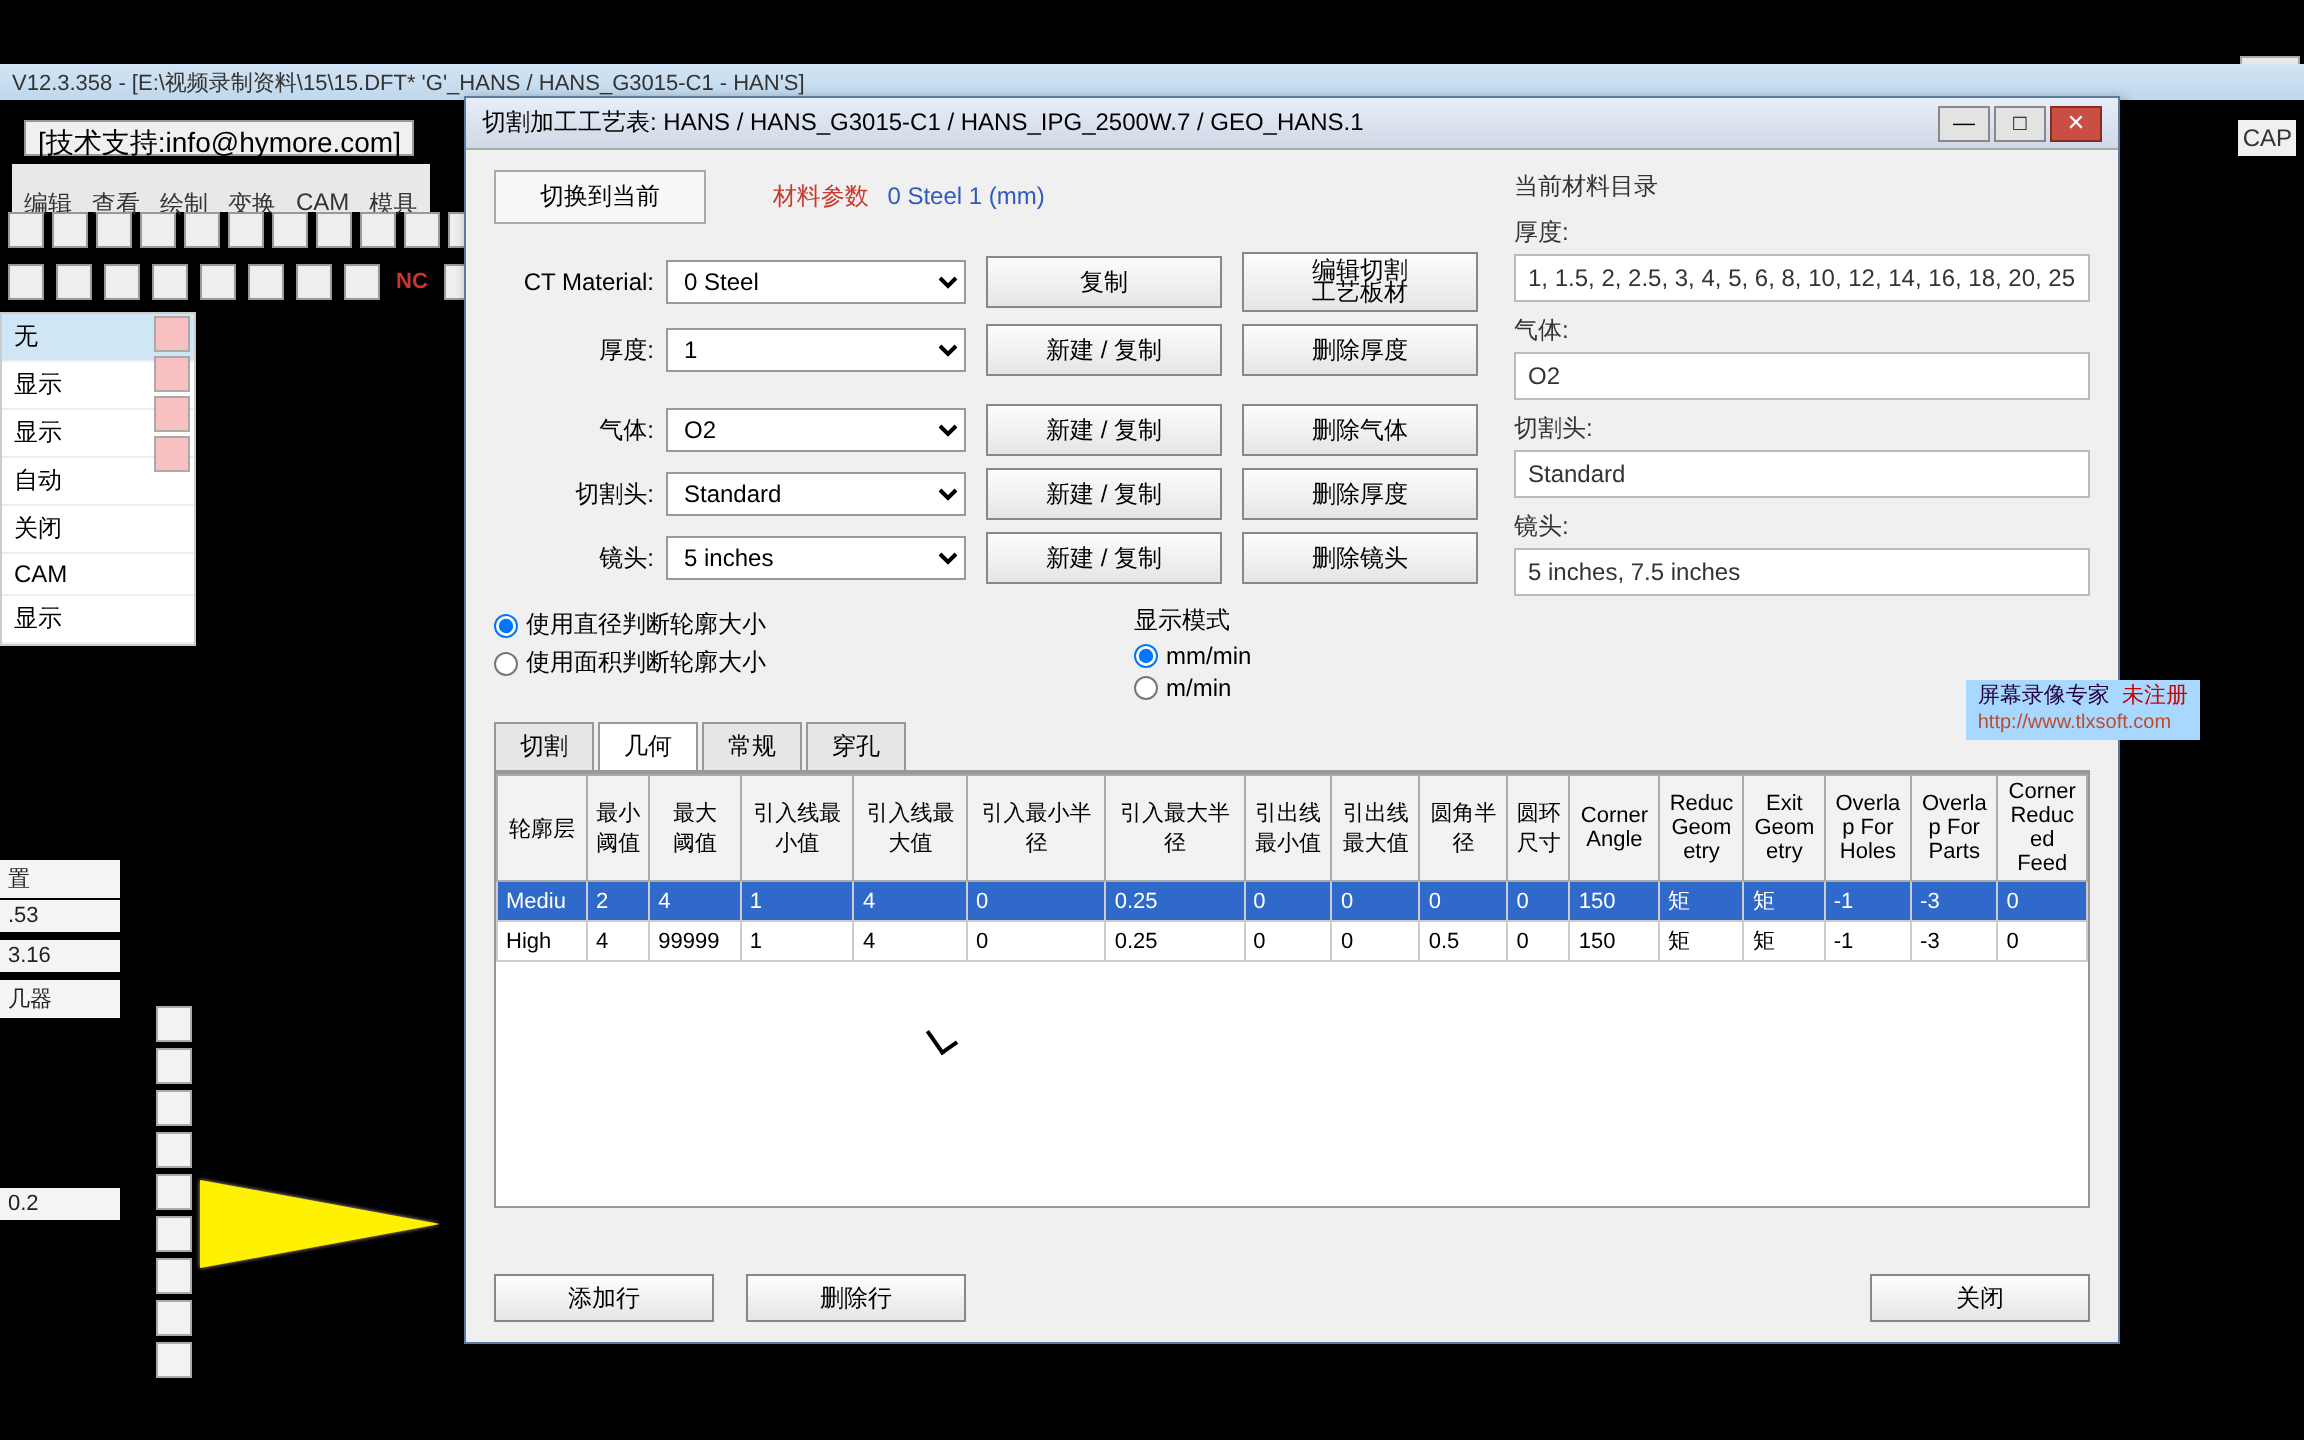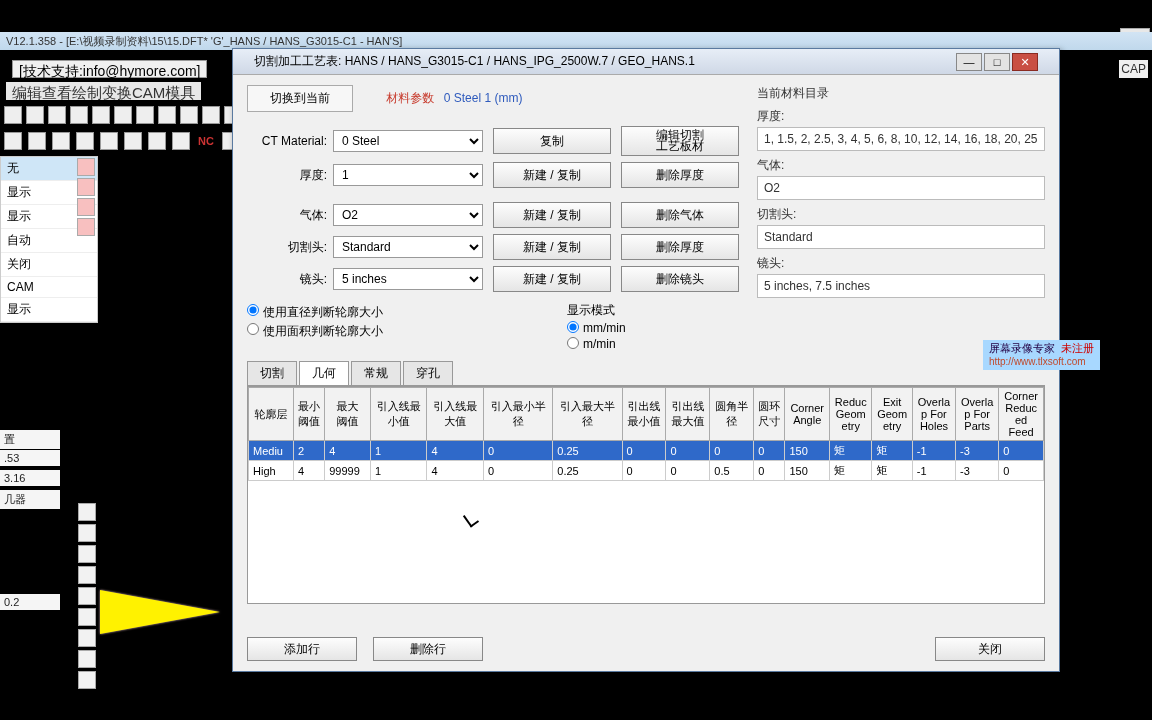--- a/index.html
+++ b/index.html
@@ -1,21 +1,21 @@
 <!DOCTYPE html>
 <html><head>
 <meta charset="utf-8">
 <style>
 * { box-sizing: border-box; margin: 0; padding: 0; }
 body { font-family: "Microsoft YaHei", SimSun, Arial, sans-serif; font-size: 12px; background: #000; width: 1152px; height: 720px; overflow: hidden; position: relative; }
 
 
 .main-titlebar { position: absolute; top: 32px; left: 0; right: 0; height: 18px; background: linear-gradient(#d2e4f4, #c0d8ec); color: #333; padding: 2px 6px; font-size: 11px; }
 .main-support { position: absolute; top: 60px; left: 12px; height: 18px; border: 1px solid #999; background: #f0f0f0; padding: 2px 6px; font-size: 14px; }
-.main-menubar { position: absolute; top: 82px; left: 6px; height: 18px; display: flex; color: #333; background: #e8e8e8; padding: 2px 6px; font-size: 15px; }
+.main-menubar { position: absolute; top: 82px; left: 6px; height: 18px; display: flex; gap: 10px; color: #333; background: #e8e8e8; padding: 12px 6px; font-size: 12px; }
 .main-menubar span { cursor: default; }
 
 
 .toolbar1 { position: absolute; top: 104px; left: 4px; height: 22px; display: flex; gap: 4px; align-items: center; }
 .toolbar2 { position: absolute; top: 130px; left: 4px; height: 22px; display: flex; gap: 6px; align-items: center; }
 .ticon { width: 18px; height: 18px; display: inline-block; border: 1px solid #999; background: #eee; }
 .nc-txt { color: #c33; font-weight: bold; font-size: 11px; padding: 0 2px; }
 
 
 .left-pane { position: absolute; top: 156px; left: 0; width: 98px; background: #fff; border: 1px solid #ccc; }
@@ -28,21 +28,21 @@
 
 
 .yellow-arrow { position: absolute; top: 590px; left: 100px; width: 0; height: 0; border-left: 120px solid #fff200; border-top: 22px solid transparent; border-bottom: 22px solid transparent; filter: drop-shadow(0 0 1px #caa); }
 
 
 .vtool { position: absolute; top: 500px; left: 78px; width: 20px; }
 .vtool .vi { width: 18px; height: 18px; margin: 3px 0; border: 1px solid #aaa; background: #f2f2f2; }
 
 
 .dialog { position: absolute; top: 48px; left: 232px; width: 828px; height: 624px; background: #f0f0f0; border: 1px solid #5a7aa0; box-shadow: 2px 2px 6px rgba(0,0,0,0.4); }
-.dlg-titlebar { height: 26px; background: linear-gradient(#e7eef7, #cfd8e6); border-bottom: 1px solid #aaa; padding: 4px 21px; display: flex; align-items: center; justify-content: space-between; font-size: 12px; }
+.dlg-titlebar { height: 26px; background: linear-gradient(#e7eef7, #cfd8e6); border-bottom: 1px solid #aaa; padding: 4px 8px; display: flex; align-items: center; justify-content: space-between; font-size: 12px; }
 .dlg-title-btns { display: flex; gap: 2px; }
 .dlg-title-btns .wb { width: 26px; height: 18px; border: 1px solid #888; background: #e3e3e3; text-align: center; font-size: 11px; line-height: 16px; }
 .dlg-title-btns .wb.close { background: #c94f44; color: #fff; border-color: #8a2b22; }
 
 .dlg-body { position: relative; padding: 10px 14px 8px 14px; height: calc(100% - 26px); }
 
 .top-grid { display: flex; }
 .left-form { width: 510px; }
 .right-info { flex: 1; font-size: 12px; color: #333; }
 .right-info .label { margin-top: 6px; }
@@ -53,21 +53,21 @@
 .mat-params .blue { color: #2f5bbd; margin-left: 6px; }
 
 .form-row { display: flex; align-items: center; margin: 6px 0; }
 .form-row label { width: 80px; text-align: right; margin-right: 6px; }
 .form-row select { width: 150px; height: 22px; border: 1px solid #999; background: #fff; font-size: 12px; padding: 0 4px; }
 .form-row .btn { width: 118px; height: 26px; border: 1px solid #888; background: linear-gradient(#fdfdfd,#e5e5e5); margin-left: 10px; font-size: 12px; }
 
 .radio-area { display: flex; margin-top: 10px; }
 .radio-col { width: 260px; }
 .radio-col2 { margin-left: 60px; }
-.radio-item { display: flex; align-items: flex-start; gap: 4px; margin: 2px 0; }
+.radio-item { display: flex; align-items: center; gap: 4px; margin: 2px 0; }
 .radio-item input { width: 12px; height: 12px; }
 
 .tabs { display: flex; margin-top: 8px; border-bottom: 1px solid #999; }
 .tab { padding: 3px 12px; border: 1px solid #999; border-bottom: none; background: #e6e6e6; margin-right: 2px; font-size: 12px; }
 .tab.active { background: #fff; }
 
 .grid-wrap { border: 1px solid #999; background: #fff; margin-top: 0; height: 218px; overflow: auto; }
 table.grid { border-collapse: collapse; width: 100%; font-size: 11px; }
 table.grid th { border: 1px solid #aaa; background: #f2f2f2; padding: 2px 2px; font-weight: normal; text-align: center; height: 48px; }
 table.grid td { border: 1px solid #ccc; padding: 2px 4px; height: 18px; }
@@ -89,21 +89,21 @@
 
 .cursor { position: absolute; top: 510px; left: 464px; width: 14px; height: 20px; pointer-events: none; }
 .cursor::before { content: ""; position: absolute; border-left: 2px solid #000; border-bottom: 2px solid #000; width: 8px; height: 12px; transform: rotate(-35deg); top: 2px; left: 2px; }
 </style>
 </head>
 <body>
 
 <div class="win-btns">—</div>
 <div class="cap-txt">CAP</div>
 
-<div class="main-titlebar">V12.1.358 - [E:\视频录制资料\15\15.DFT*  'G'_HANS / HANS_G3015-C1        - HAN'S]</div>
+<div class="main-titlebar">V12.3.358 - [E:\视频录制资料\15\15.DFT*  'G'_HANS / HANS_G3015-C1        - HAN'S]</div>
 <div class="main-support">[技术支持:info@hymore.com]</div>
 <div class="main-menubar">
   <span>编辑</span>
   <span>查看</span>
   <span>绘制</span>
   <span>变换</span>
   <span>CAM</span>
   <span>模具</span>
 </div>
 

